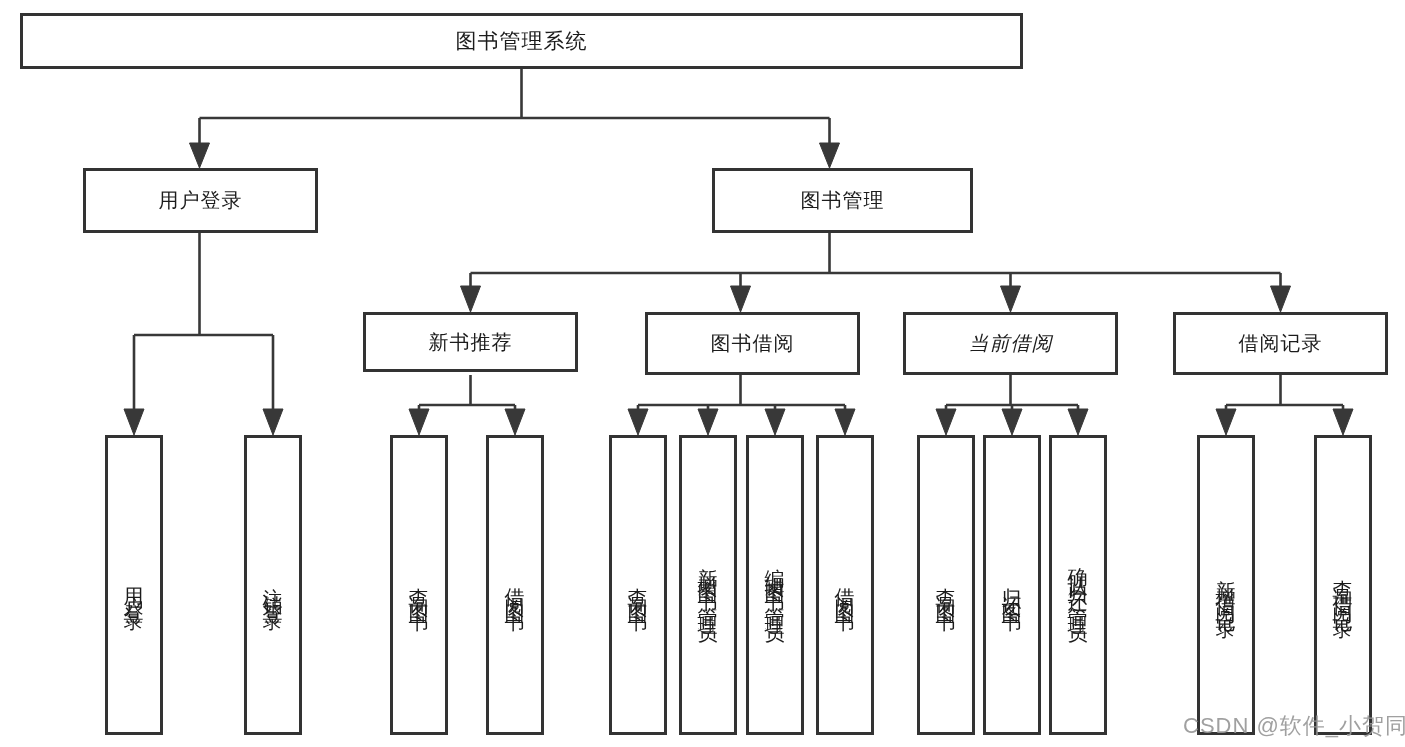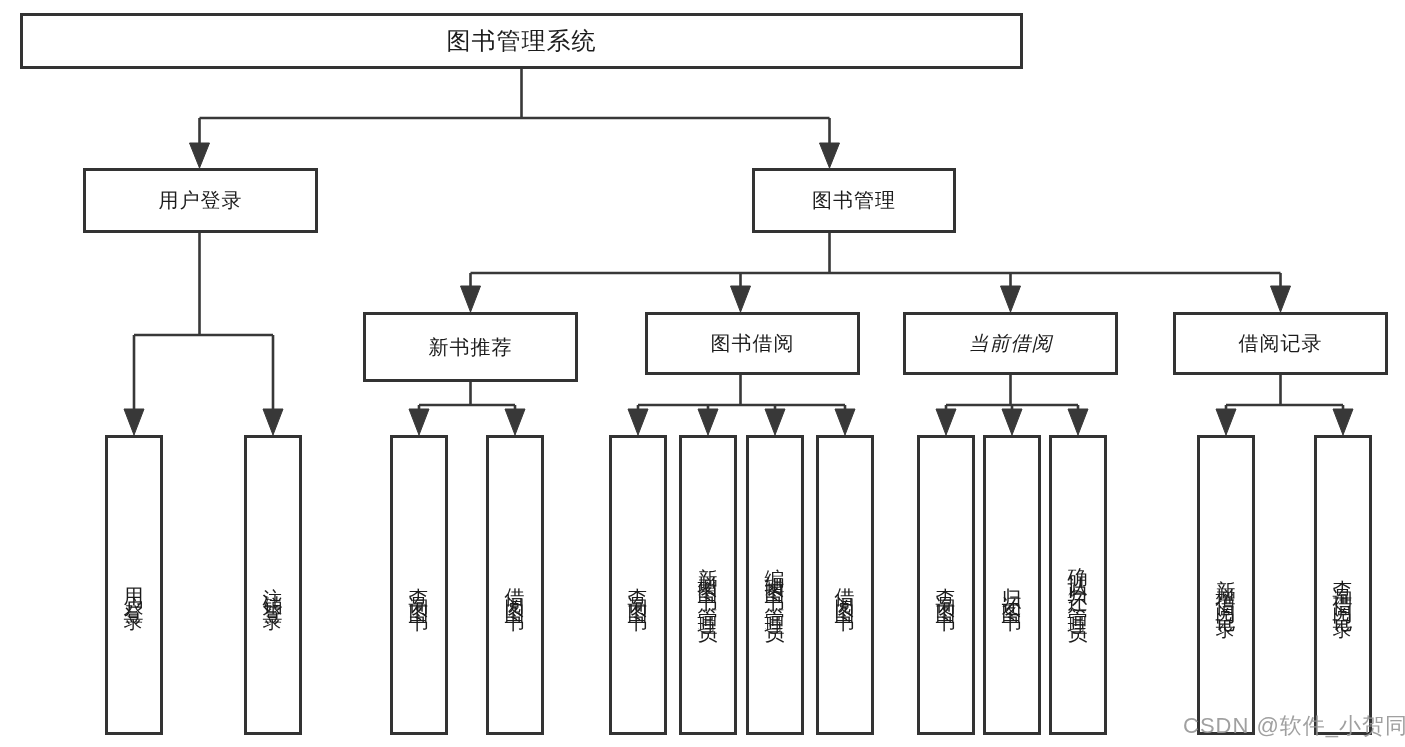--- a/index.html
+++ b/index.html
@@ -14,21 +14,21 @@
   #connectors path.ln { stroke:#383838; stroke-width:2.6; fill:none; }
   #connectors path.ar { stroke:#383838; stroke-width:1; fill:#383838; }
   .node {
     position:absolute; box-sizing:border-box;
     background:#ffffff; border:3px solid #333333;
     display:flex; align-items:center; justify-content:center;
     color:#1c1c1c; z-index:1;
     letter-spacing:1px;
   }
   .node.h { font-size:20px; }
-  .node.root { font-size:24px; }
+  .node.root { font-size:21px; }
   .node.v {
     writing-mode:vertical-rl; text-orientation:mixed;
     font-size:20px; letter-spacing:8px; line-height:1;
     padding-top:6px;
   }
   .watermark {
     position:absolute; left:1183px; top:711px; z-index:5;
     font-size:22px; color:rgba(152,152,152,0.92); letter-spacing:1px;
     white-space:nowrap;
   }
@@ -70,23 +70,23 @@
 
   <g>
     <path class="ln" d="M1280.5 375 V405 M1226 405 H1343 M1226 405 V412 M1343 405 V412"></path>
     <path class="ar" d="M1216 409 H1236 L1226 435 Z M1333 409 H1353 L1343 435 Z"></path>
   </g>
 </svg>
 
 <div class="node h root" style="left:20px;top:13px;width:1003px;height:56px;">图书管理系统</div>
 
 <div class="node h" style="left:83px;top:168px;width:235px;height:65px;">用户登录</div>
-<div class="node h" style="left:712px;top:168px;width:204px;height:65px;margin-left:40px;">图书管理</div>
+<div class="node h" style="left:712px;top:168px;width:261px;height:65px;">图书管理</div>
 
-<div class="node h" style="left:363px;top:312px;width:215px;height:70px;">新书推荐</div>
+<div class="node h" style="left:363px;top:312px;width:215px;height:60px;">新书推荐</div>
 <div class="node h" style="left:633px;top:312px;width:215px;height:63px;margin-left:12px;">图书借阅</div>
 <div class="node h" style="left:903px;top:312px;width:215px;height:63px;font-style:italic;">当前借阅</div>
 <div class="node h" style="left:1173px;top:312px;width:215px;height:63px;">借阅记录</div>
 
 <div class="node v" style="left:105px;top:435px;width:58px;height:300px;">用户登录</div>
 <div class="node v" style="left:244px;top:435px;width:58px;height:300px;">注销登录</div>
 
 <div class="node v" style="left:390px;top:435px;width:58px;height:300px;">查询图书</div>
 <div class="node v" style="left:486px;top:435px;width:58px;height:300px;">借阅图书</div>
 

